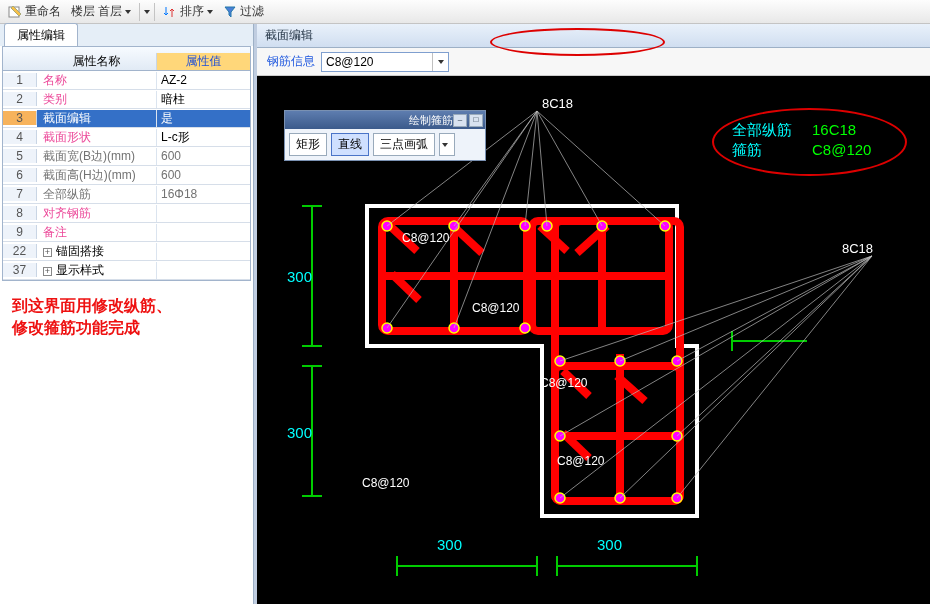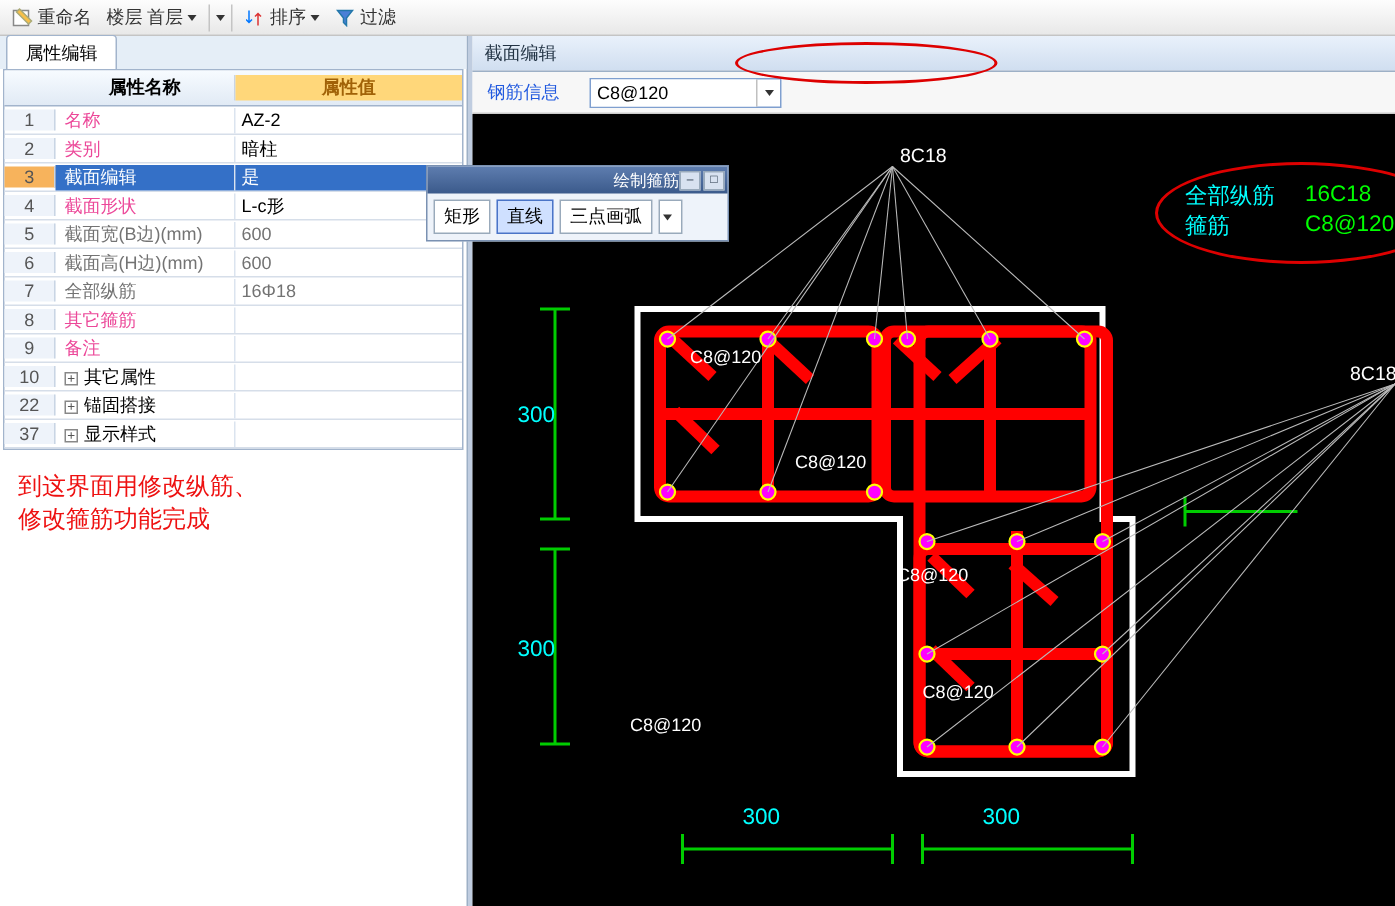--- a/index.html
+++ b/index.html
@@ -29,62 +29,62 @@
     padding: 2px 4px;
     color: #333;
     gap: 3px;
   }
   .tb-sep { width: 1px; height: 18px; background: #c4c4c4; margin: 0 2px;}
   .ico { display:inline-flex; width:14px; height:14px; align-items:center; justify-content:center;}
   .dd-caret { border-left:3px solid transparent; border-right:3px solid transparent; border-top:4px solid #333; display:inline-block; }
 
   
   .main { display:flex; height: 580px; }
-  .left-pane { width: 312px; background:#fff; border-right:1px solid #9db0c6; display:flex; flex-direction:column;}
+  .left-pane { width: 254px; background:#fff; border-right:1px solid #9db0c6; display:flex; flex-direction:column;}
   .right-pane { flex:1; display:flex; flex-direction:column; border-left:3px solid #c0cde0;}
 
   
   .prop-tab {
     height:22px; background:#e5eef7; display:flex; align-items:flex-end;
   }
   .prop-tab-btn {
     background:#fff; border:1px solid #a2b4cc; border-bottom:none;
     padding:3px 12px 2px 12px; margin-left:4px; font-size:12px;
     border-radius:3px 3px 0 0;
   }
   
   .prop-grid { border:1px solid #a2b4cc; margin:0 2px; flex:0 0 auto;}
   .pg-head {
-    display:flex; background:linear-gradient(#f7fbff,#e1eaf5); border-bottom:1px solid #a2b4cc; height:24px; align-items:center;font-weight:bold;
+    display:flex; background:linear-gradient(#f7fbff,#e1eaf5); border-bottom:1px solid #a2b4cc; height:24px; align-items:flex-end;
   }
   .pg-head div { text-align:center; }
   .col-idx { width:34px; border-right:1px solid #c9d5e4;}
   .col-name { width:120px; border-right:1px solid #c9d5e4;}
   .col-val { flex:1;}
-  .col-val-head { background:#ffd77a; height:100%; display:flex; align-items:center; justify-content:center; color:#a16207;}
+  .col-val-head { background:#ffd77a; height:100%; display:flex; align-items:center; justify-content:center; color:#1d4ed8;}
   .pg-row { display:flex; height:19px; border-bottom:1px solid #d6dee9; align-items:center;}
   .pg-row .col-idx { background:#eef3fa; text-align:center; color:#555; border-right:1px solid #c9d5e4;}
   .pg-row .col-name { padding-left:6px; border-right:1px solid #dbe4ef;}
   .pg-row .col-val { padding-left:4px;}
   .pg-row.sel .col-idx { background:#f7b35c;}
   .pg-row.sel .col-name { background:#3470c7; color:#fff;}
   .pg-row.sel .col-val  { background:#3470c7; color:#fff;}
   .blue { color:#ec4899;}
   .gray { color:#737373;}
   .tree-sq { display:inline-block; width:9px; height:9px; border:1px solid #888; line-height:7px; font-size:9px; text-align:center; margin-right:4px; color:#555;}
 
-  .hint-text { color:#e11; font-size:16px; padding:14px 12px; line-height:22px;}
+  .hint-text { color:#e11; font-size:16px; padding:14px 12px; line-height:22px;font-weight:bold;}
 
   
   .sec-title-bar { height:24px; background:linear-gradient(#e9f1fb,#d0def0); color:#234; padding-left:8px; display:flex; align-items:center; border-bottom:1px solid #9db0c6;}
   
   .tab-row { height:28px; display:flex; align-items:center; padding-left:10px; gap:0; background:#f7f7f7; border-bottom:1px solid #ccc;}
   .tab-btn { padding:4px 10px; border:1px solid transparent; color:#225adf;}
   .tab-btn.boxed { border:1px solid #a2b4cc; background:#fff; color:#000;}
-  .info-row { height:28px; display:flex; align-items:center; padding-left:10px; gap:20px; background:#f7f7f7; border-bottom:1px solid #ccc;}
+  .info-row { height:28px; display:flex; align-items:center; padding-left:10px; gap:6px; background:#f7f7f7; border-bottom:1px solid #ccc;}
   .info-lbl { color:#225adf; }
   .combo { display:flex; align-items:center; border:1px solid #7f9fcf; background:#fff; height:20px;}
   .combo input { border:none; outline:none; height:18px; width:110px; padding:0 4px; font-size:12px;}
   .combo .dd { width:16px; height:18px; display:flex; align-items:center; justify-content:center; border-left:1px solid #c0c0c0;}
 
   
   .draw-panel { position:absolute; left:284px; top:110px; width:202px; border:1px solid #7a91b2; background:#eef3fa; z-index:5;}
   .draw-panel .hdr { height:18px; background:linear-gradient(#5e7daf,#3b5a8b); color:#fff; font-size:11px; padding-left:6px; display:flex; align-items:center; justify-content:flex-end;}
   .hdr-ctl { display:flex; gap:2px; padding-right:2px;}
   .hdr-btn { width:14px; height:13px; background:#d8e2f0; border:1px solid #9ab; font-size:8px; line-height:10px; text-align:center; color:#234;}
@@ -191,31 +191,26 @@
             <div class="col-name gray">截面高(H边)(mm)</div>
             <div class="col-val gray">600</div>
           </div>
           <div class="pg-row">
             <div class="col-idx">7</div>
             <div class="col-name gray">全部纵筋</div>
             <div class="col-val gray">16Φ18</div>
           </div>
           <div class="pg-row">
             <div class="col-idx">8</div>
-            <div class="col-name blue">其它箍筋</div>
+            <div class="col-name blue">对齐钢筋</div>
             <div class="col-val"></div>
           </div>
           <div class="pg-row">
             <div class="col-idx">9</div>
             <div class="col-name blue">备注</div>
-            <div class="col-val"></div>
-          </div>
-          <div class="pg-row">
-            <div class="col-idx">10</div>
-            <div class="col-name"><span class="tree-sq">+</span>其它属性</div>
             <div class="col-val"></div>
           </div>
           <div class="pg-row">
             <div class="col-idx">22</div>
             <div class="col-name"><span class="tree-sq">+</span>锚固搭接</div>
             <div class="col-val"></div>
           </div>
           <div class="pg-row">
             <div class="col-idx">37</div>
             <div class="col-name"><span class="tree-sq">+</span>显示样式</div>

